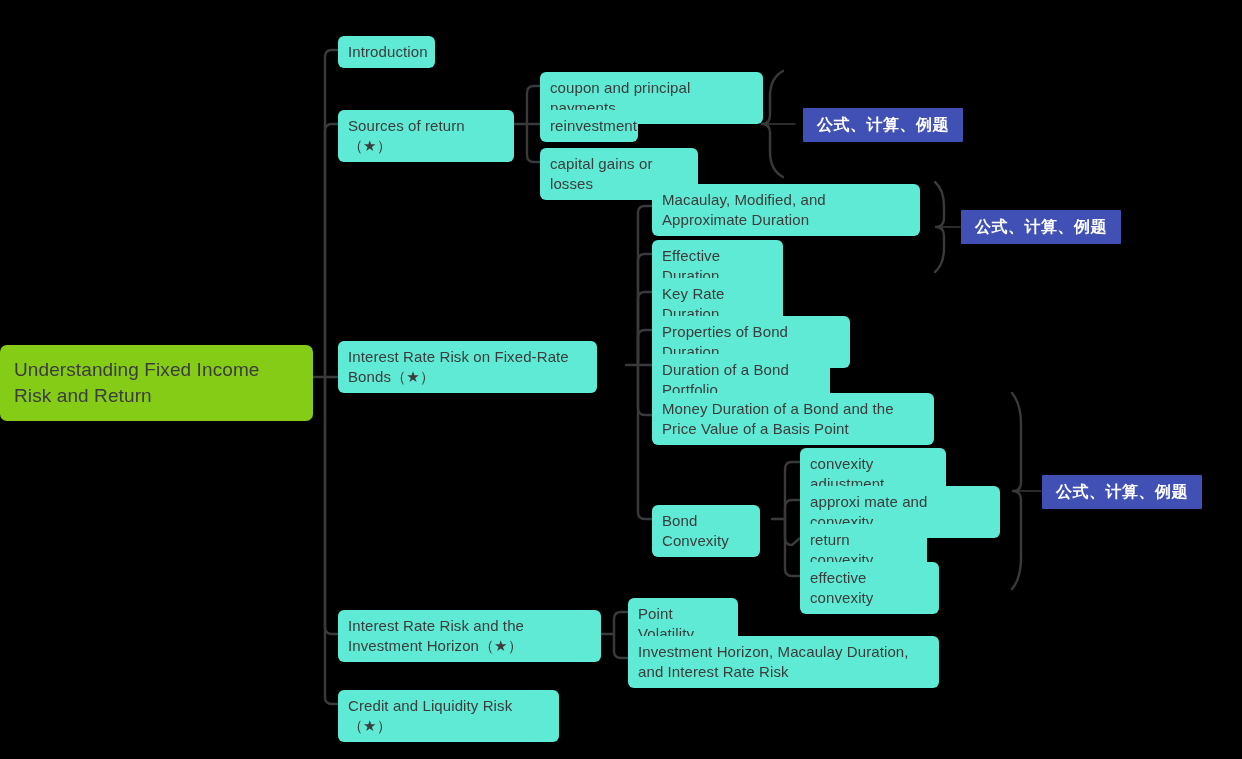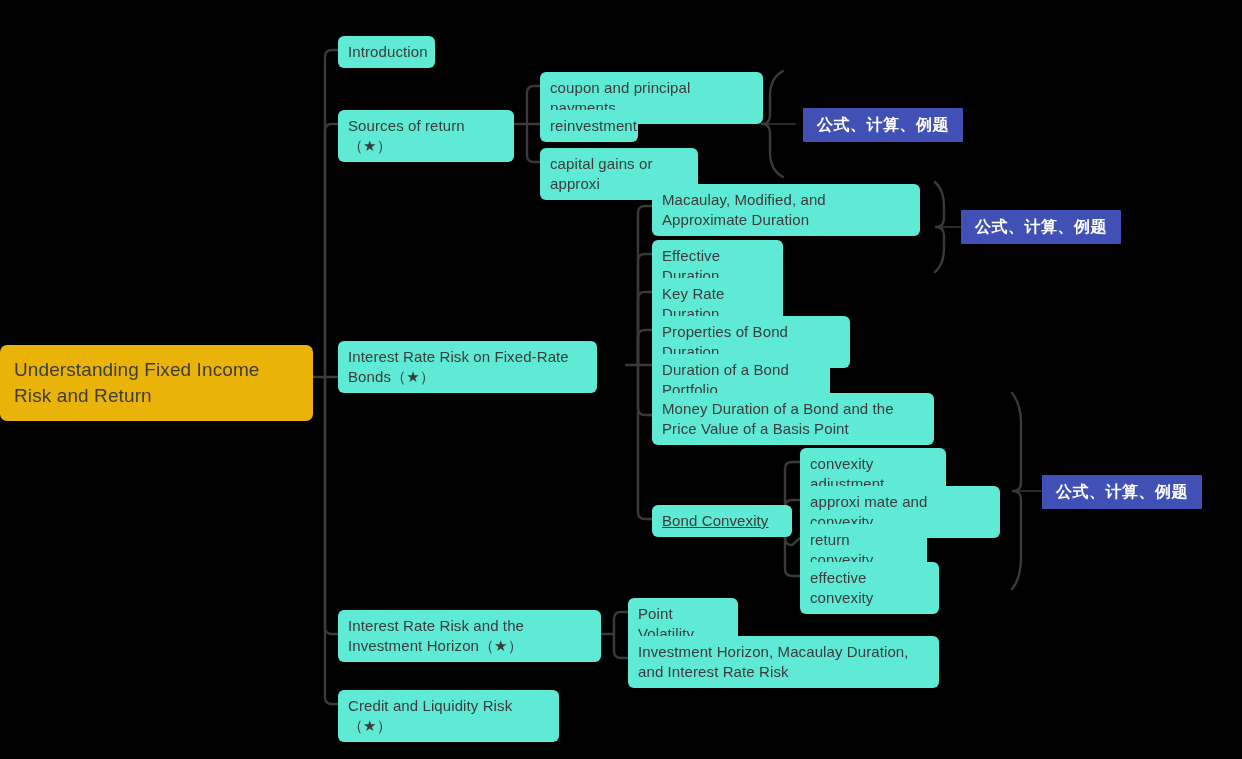--- a/index.html
+++ b/index.html
@@ -34,21 +34,21 @@
     background: #5eead4;
     color: #3c3c3c;
     border-radius: 6px;
     font-size: 15px;
     line-height: 20px;
     padding: 6px 10px;
     white-space: pre-wrap;
     letter-spacing: 0.1px;
   }
   .node.root {
-    background: #eab308;
+    background: #84cc16;
     color: #3c3c3c;
     font-size: 19px;
     line-height: 26px;
     padding: 12px 14px;
     border-radius: 7px;
   }
   .badge {
     position: absolute;
     box-sizing: border-box;
     background: #4050b5;
@@ -122,35 +122,35 @@
   <div class="node" style="left:338px; top:341px; width:259px;">Interest Rate Risk on Fixed-Rate Bonds（★）</div>
 
   <div class="node" style="left:338px; top:610px; width:263px;">Interest Rate Risk and the Investment Horizon（★）</div>
 
   <div class="node" style="left:338px; top:690px; width:221px;">Credit and Liquidity Risk（★）</div>
 
   <div class="node" style="left:540px; top:72px; width:223px;">coupon and principal payments</div>
 
   <div class="node" style="left:540px; top:110px; width:98px;">reinvestment</div>
 
-  <div class="node" style="left:540px; top:148px; width:158px;">capital gains or approxi</div>
+  <div class="node" style="left:540px; top:148px; width:158px;">capital gains or losses</div>
 
   <div class="node" style="left:652px; top:184px; width:268px;">Macaulay, Modified, and Approximate Duration</div>
 
   <div class="node" style="left:652px; top:240px; width:131px;">Effective Duration</div>
 
   <div class="node" style="left:652px; top:278px; width:131px;">Key Rate Duration</div>
 
   <div class="node" style="left:652px; top:316px; width:198px;">Properties of Bond Duration</div>
 
   <div class="node" style="left:652px; top:354px; width:178px;">Duration of a Bond Portfolio</div>
 
   <div class="node" style="left:652px; top:393px; width:282px;">Money Duration of a Bond and the Price Value of a Basis Point</div>
 
-  <div class="node" style="left:652px; top:505px; width:140px;text-decoration:underline;">Bond Convexity</div>
+  <div class="node" style="left:652px; top:505px; width:108px;">Bond Convexity</div>
 
   <div class="node" style="left:800px; top:448px; width:146px;">convexity adjustment</div>
 
   <div class="node" style="left:800px; top:486px; width:200px;">approxi mate and convexity</div>
 
   <div class="node" style="left:800px; top:524px; width:127px;">return convexity</div>
 
   <div class="node" style="left:800px; top:562px; width:139px;">effective convexity</div>
 
   <div class="node" style="left:628px; top:598px; width:110px;">Point Volatility</div>

